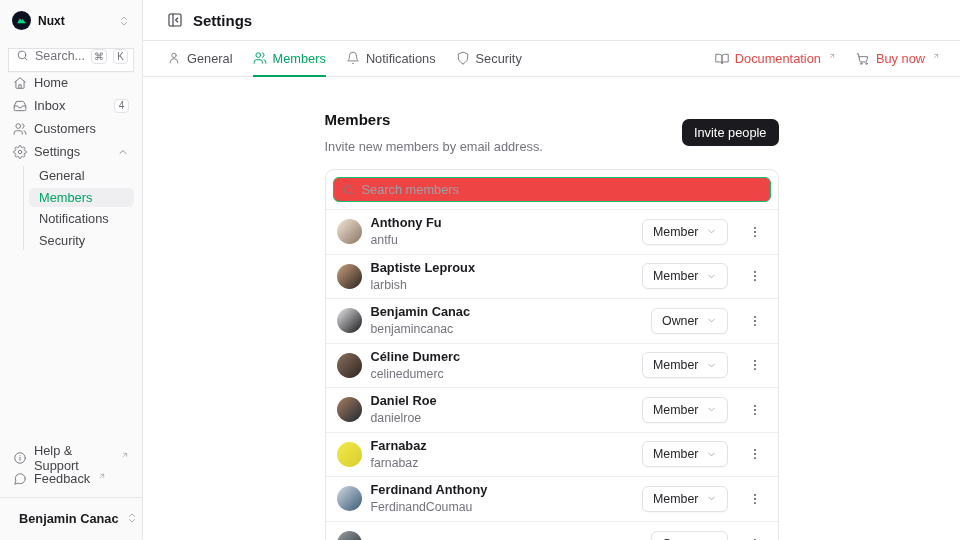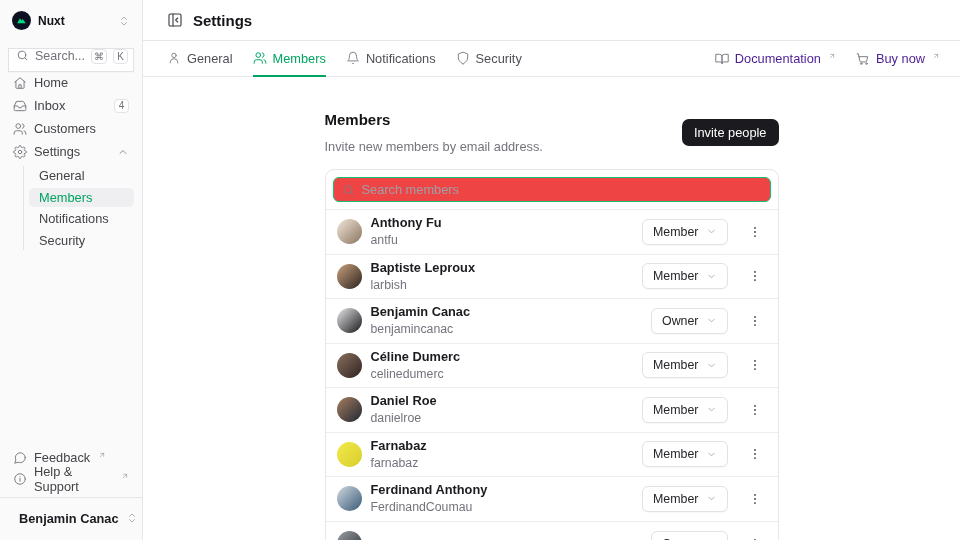--- a/index.html
+++ b/index.html
@@ -69,21 +69,21 @@
   .topbar .collapse { color:#3f3f46; cursor:pointer; }
   .page-title { font-size:15px; font-weight:700; color:#141418; }
 
   .tabbar { height:36px; border-bottom:1px solid #e7e7ea; display:flex; align-items:stretch; padding:0 20px 0 24px; }
   .tabs { display:flex; gap:20px; }
   .tab { display:flex; align-items:center; gap:6px; color:#4f4f57; cursor:pointer; border-bottom:2px solid transparent; margin-bottom:-1px; font-size:12.8px; }
   .tab .nico { color:#85858d; }
   .tab.active { color:#00a463; border-bottom-color:#00a463; font-weight:500; }
   .tab.active .nico { color:#00a463; }
   .tab-right { margin-left:auto; display:flex; gap:20px; align-items:center; }
-  .hlink { display:flex; align-items:center; gap:6px; color:#4c1d95; cursor:pointer; font-size:12.8px; }
+  .hlink { display:flex; align-items:center; gap:6px; color:#ef4444; cursor:pointer; font-size:12.8px; }
   .hlink .nico { color:#7c7c85; }
 
   .content { flex:1; overflow:hidden; }
   .page { width:454px; margin:0 auto; padding-top:34px; }
   .page-head { display:flex; align-items:center; }
   .ph-text { flex:1; }
   .h-title { font-size:15px; font-weight:700; color:#141418; }
   .h-sub { margin-top:11px; font-size:12.8px; color:#74747d; }
   .invite-btn {
     background:#1a1a1f; color:#fff; border:none; border-radius:7px;
@@ -199,38 +199,38 @@
       <div class="child">Notifications</div>
       <div class="child">Security</div>
     </div>
   </nav>
 
   <div class="side-spacer"></div>
 
   <div class="foot-link">
     <span class="nico">
       <svg class="ic" width="14" height="14" viewBox="0 0 24 24">
-          <path d="M21 11.5a8.38 8.38 0 0 1-8.5 8.5 8.5 8.5 0 0 1-3.8-.9L3 21l1.9-5.7a8.5 8.5 0 1 1 16.1-3.8Z"></path>
-        </svg>
-    </span>
-    <span>Feedback</span>
+          <circle cx="12" cy="12" r="9"></circle>
+          <path d="M12 16v-5M12 8.2v-.2"></path>
+        </svg>
+    </span>
+    <span>Help &amp; Support</span>
     <span class="ext">
       <svg class="ic" width="8" height="8" viewBox="0 0 24 24">
           <path d="M7 17 17 7M8 7h9v9"></path>
         </svg>
     </span>
   </div>
   <div class="foot-link">
     <span class="nico">
       <svg class="ic" width="14" height="14" viewBox="0 0 24 24">
-          <circle cx="12" cy="12" r="9"></circle>
-          <path d="M12 16v-5M12 8.2v-.2"></path>
-        </svg>
-    </span>
-    <span>Help &amp; Support</span>
+          <path d="M21 11.5a8.38 8.38 0 0 1-8.5 8.5 8.5 8.5 0 0 1-3.8-.9L3 21l1.9-5.7a8.5 8.5 0 1 1 16.1-3.8Z"></path>
+        </svg>
+    </span>
+    <span>Feedback</span>
     <span class="ext">
       <svg class="ic" width="8" height="8" viewBox="0 0 24 24">
           <path d="M7 17 17 7M8 7h9v9"></path>
         </svg>
     </span>
   </div>
 
   <div class="user-sect">
     <div class="user-row">
       <span class="user-avatar"></span>

